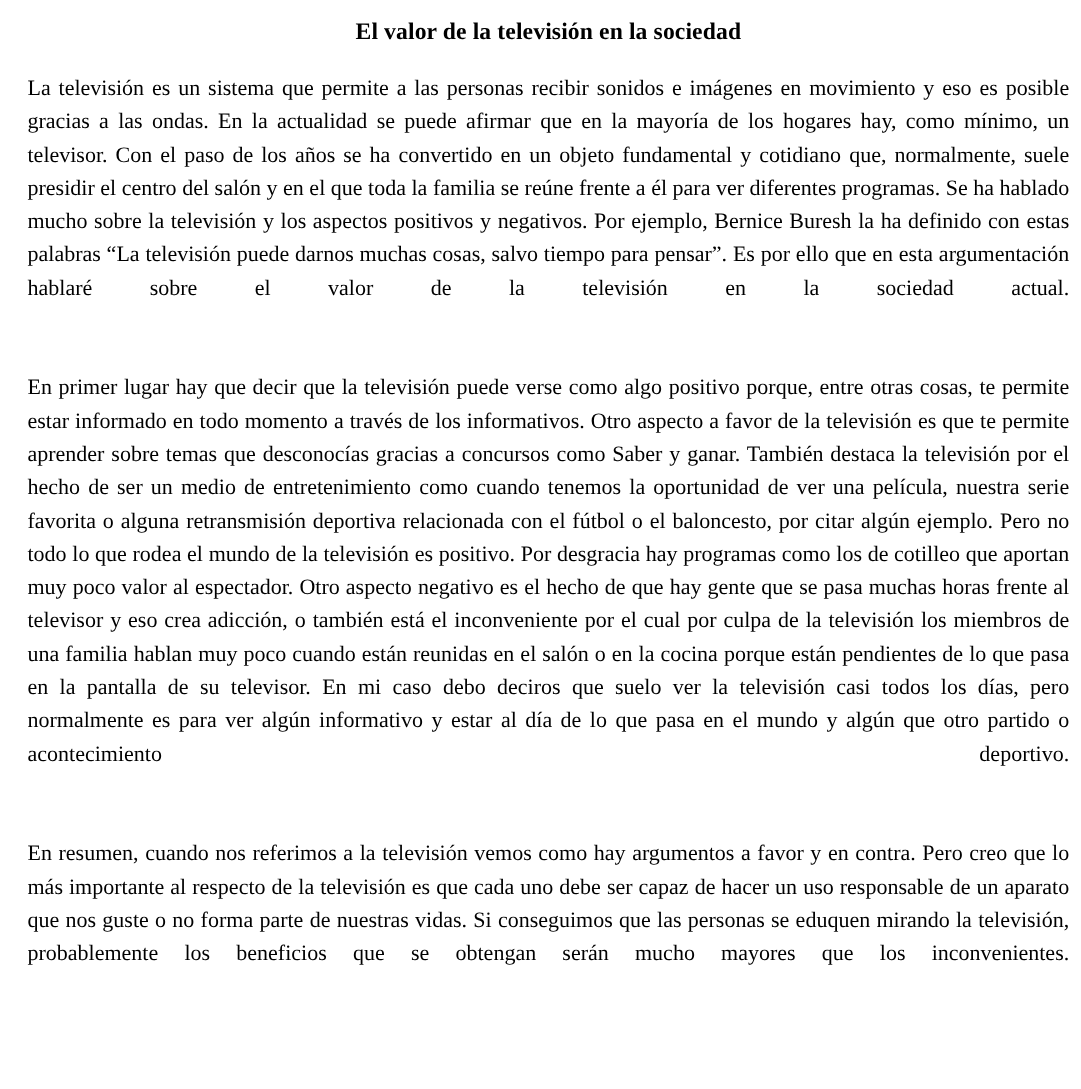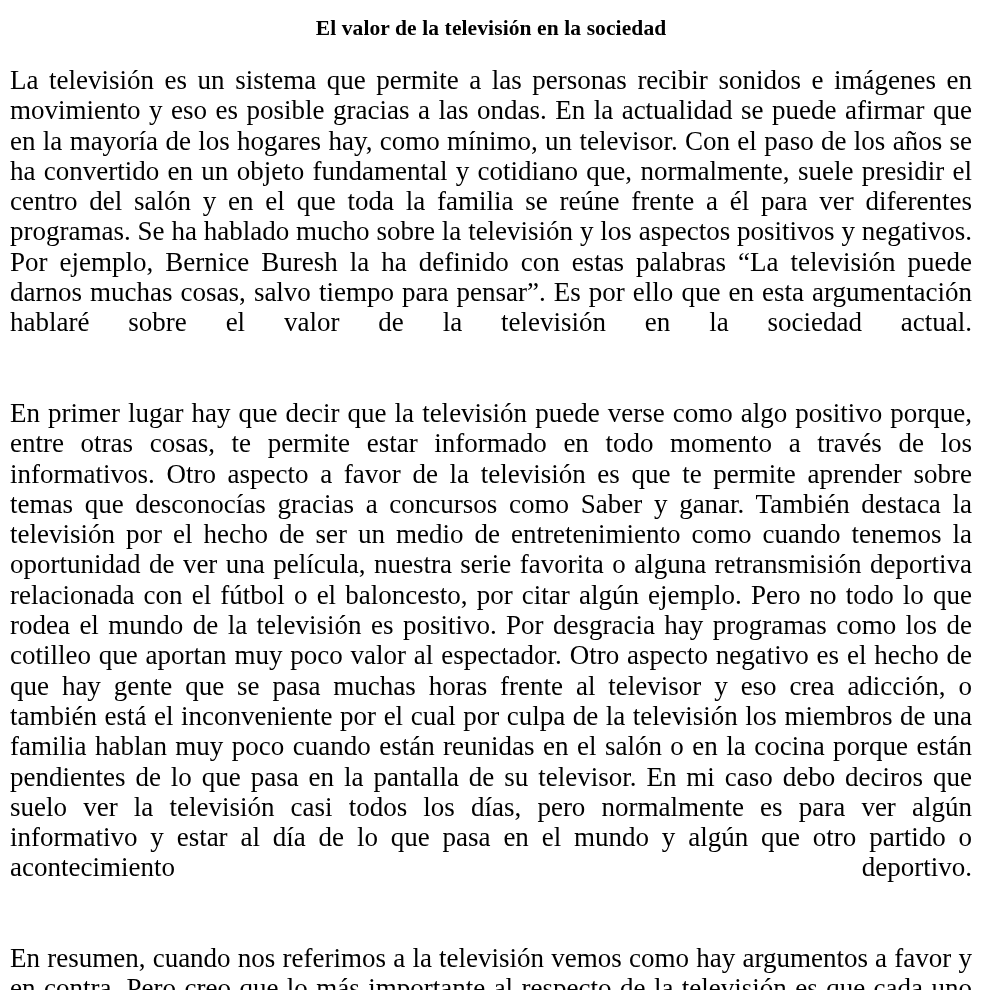--- a/index.html
+++ b/index.html
@@ -14,42 +14,42 @@
     color: #000000;
     -webkit-font-smoothing: antialiased;
   }
 
   .page {
     position: relative;
     width: 983px;
     height: 990px;
     background: #ffffff;
     box-sizing: border-box;
-    padding: 0 11px 0 10px;
+    padding: 0 11px 0 25px;
     overflow: hidden;
   }
 
   .doc-title {
     margin: 0;
     padding-top: 14px;
     text-align: center;
     font-size: 21.5px;
     font-weight: bold;
     line-height: 28px;
     letter-spacing: 0.1px;
   }
 
   .body-text {
     margin: 0;
     padding: 0;
   }
 
   .para {
     margin: 0 0 30px 0;
-    font-size: 27px;
+    font-size: 20px;
     line-height: 30.3px;
     text-align: justify;
     text-justify: inter-word;
     word-spacing: 0px;
     hyphens: none;
     -webkit-hyphens: none;
   }
 
   
   .para:after {

